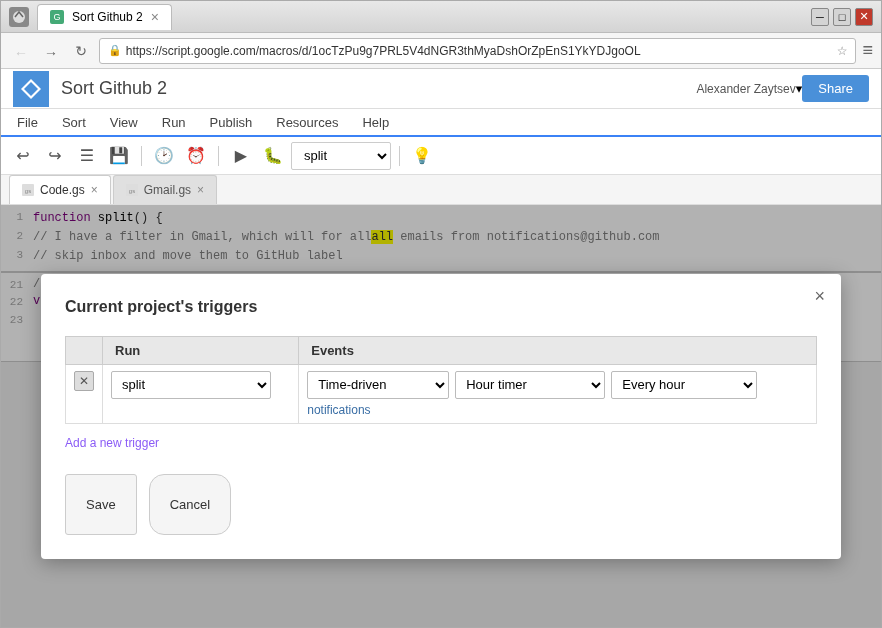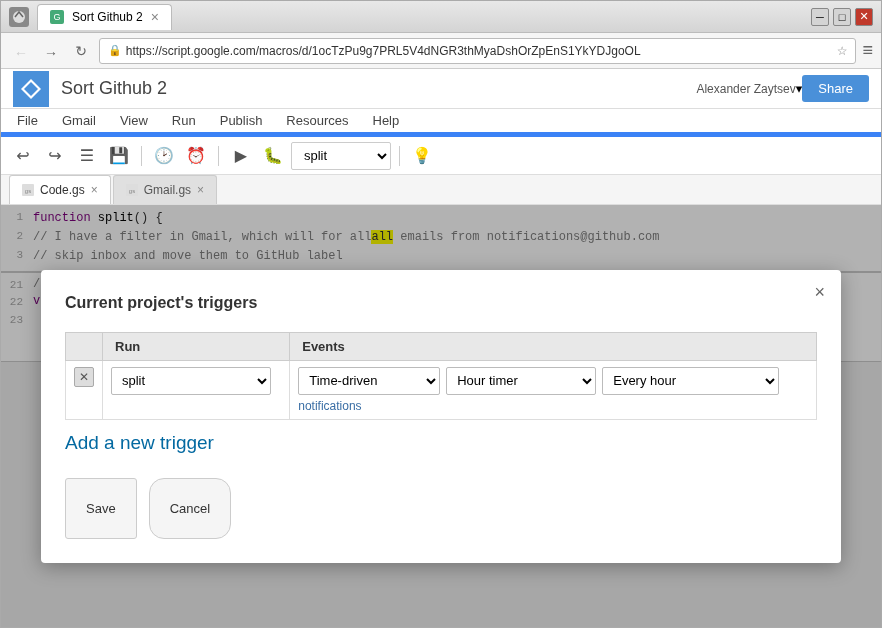--- a/index.html
+++ b/index.html
@@ -31,21 +31,21 @@
 
     
     .app-header { background: white; height: 40px; display: flex; align-items: center; padding: 0 12px; border-bottom: 1px solid #ddd; }
     .app-logo { width: 36px; height: 36px; background: #4a90d9; display: flex; align-items: center; justify-content: center; color: white; font-size: 20px; margin-right: 12px; }
     .app-title { font-size: 18px; color: #444; font-weight: normal; }
     .header-right { margin-left: auto; display: flex; align-items: center; }
     .user-name { font-size: 12px; color: #555; }
     .share-btn { background: #4a90d9; color: white; border: none; padding: 6px 16px; border-radius: 3px; cursor: pointer; font-size: 13px; }
 
     
-    .menu-bar { background: white; height: 28px; display: flex; align-items: center; padding: 0 12px; border-bottom: 5px solid #3b82f6; gap: 16px; }
+    .menu-bar { background: white; height: 28px; display: flex; align-items: center; padding: 0 12px; border-bottom: 2px solid #3b82f6; gap: 16px; }
     .menu-item { font-size: 13px; color: #444; cursor: pointer; padding: 2px 4px; }
 
     
     .toolbar { background: white; height: 38px; display: flex; align-items: center; padding: 0 8px; border-bottom: 1px solid #ddd; gap: 4px; }
     .toolbar-btn { width: 28px; height: 28px; display: flex; align-items: center; justify-content: center; border: 1px solid transparent; border-radius: 2px; cursor: pointer; color: #555; font-size: 16px; }
     .toolbar-sep { width: 1px; height: 20px; background: #ccc; margin: 0 4px; }
     .func-dropdown { border: 1px solid #ccc; border-radius: 2px; padding: 3px 8px; font-size: 13px; background: white; height: 28px; min-width: 100px; }
 
     
     .code-tabs { background: #f5f5f5; height: 30px; display: flex; border-bottom: 1px solid #ddd; padding: 0 8px; }
@@ -67,21 +67,21 @@
     .dialog-title { font-size: 16px; color: #333; margin-bottom: 20px; font-weight: bold; }
 
     
     .triggers-table { width: 100%; border-collapse: collapse; margin-bottom: 12px; }
     .triggers-table th { background: #e8e8e8; border: 1px solid #ccc; padding: 6px 12px; text-align: left; font-size: 13px; font-weight: bold; color: #333; }
     .triggers-table td { border: 1px solid #ddd; padding: 6px 8px; vertical-align: top; }
     .trigger-row-x { width: 24px; }
     .x-btn { background: #ddd; border: 1px solid #aaa; border-radius: 2px; width: 20px; height: 20px; display: flex; align-items: center; justify-content: center; cursor: pointer; font-size: 12px; color: #555; }
     .select-box { border: 1px solid #bbb; border-radius: 2px; padding: 3px 6px; font-size: 13px; background: white; height: 28px; cursor: pointer; }
     .notifications-link { color: #3a6ea5; font-size: 12px; cursor: pointer; text-decoration: none; display: block; margin-top: 4px; }
-    .add-trigger-link { color: #0369a1; font-size: 19px; cursor: pointer; text-decoration: none; display: block; margin-bottom: 24px; }
+    .add-trigger-link { color: #8b5cf6; font-size: 12px; cursor: pointer; text-decoration: none; display: block; margin-bottom: 24px; }
 
     
     .dialog-buttons { display: flex; gap: 12px; }
     .btn-save { background: #f5f5f5; border: 1px solid #ccc; border-radius: 3px; padding: 22px 20px; font-size: 13px; cursor: pointer; color: #333; }
     .btn-cancel { background: #f5f5f5; border: 1px solid #ccc; border-radius: 15px; padding: 7px 20px; font-size: 13px; cursor: pointer; color: #333; }
 
     
     .bottom-code { background: white; height: 90px; overflow: hidden; border-top: 2px solid #ddd; }
   </style>
 </head>
@@ -137,21 +137,21 @@
     <span class="app-title">Sort Github 2</span>
     <div class="header-right">
       <span class="user-name">Alexander Zaytsev</span>
       <span>▾</span>
       <button class="share-btn">Share</button>
     </div>
   </div>
 
   <div class="menu-bar">
     <span class="menu-item">File</span>
-    <span class="menu-item">Gmail</span>
+    <span class="menu-item">Sort</span>
     <span class="menu-item">View</span>
     <span class="menu-item">Run</span>
     <span class="menu-item">Publish</span>
     <span class="menu-item">Resources</span>
     <span class="menu-item">Help</span>
   </div>
 
   <div class="toolbar">
     <div class="toolbar-btn">↩</div>
     <div class="toolbar-btn">↪</div>
@@ -230,21 +230,21 @@
                 </select>
               </td>
               <td>
                 <div style="display:flex; gap:6px; align-items:center; flex-wrap:wrap;">
                   <select class="select-box" style="width:142px;">
                     <option>Time-driven</option>
                   </select>
                   <select class="select-box" style="width:150px;">
                     <option>Hour timer</option>
                   </select>
-                  <select class="select-box" style="width:177px;">
+                  <select class="select-box" style="width:146px;">
                     <option>Every hour</option>
                   </select>
                 </div>
                 <a class="notifications-link">notifications</a>
               </td>
             </tr>
           </tbody>
         </table>
 
         <a class="add-trigger-link">Add a new trigger</a>

